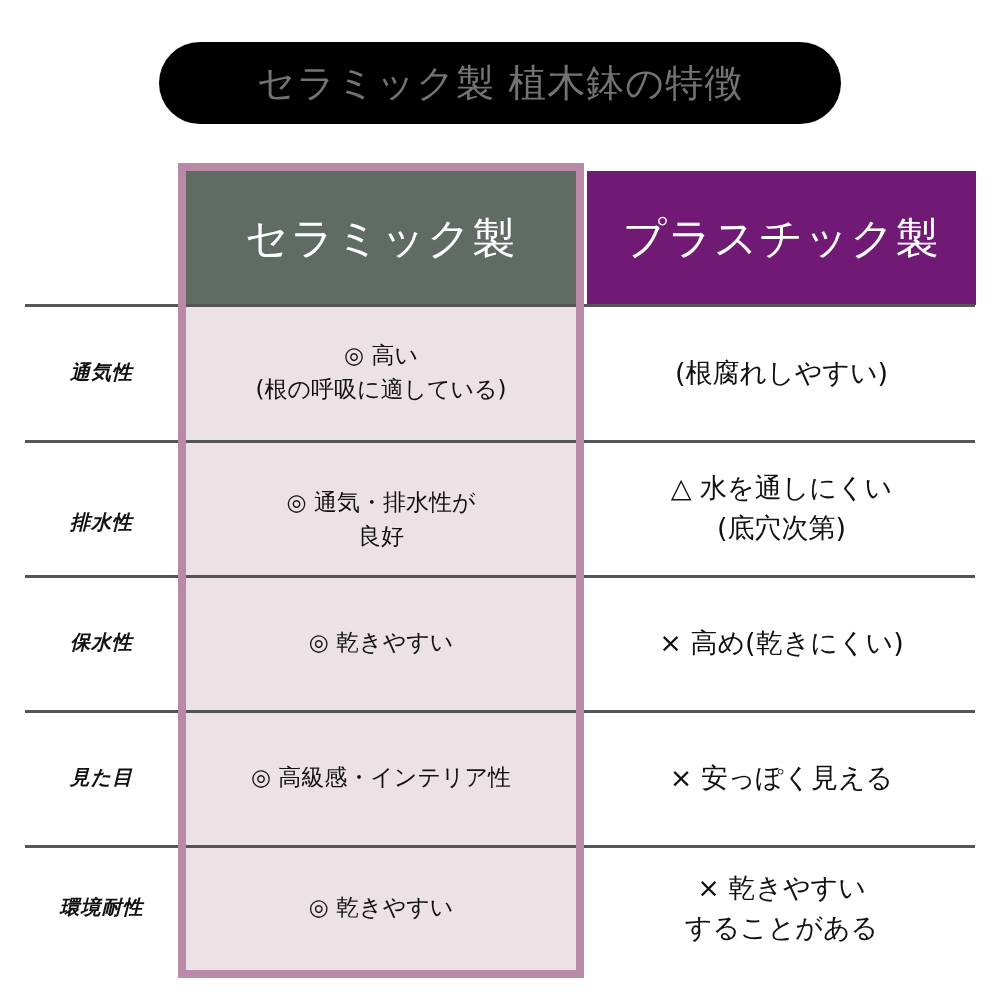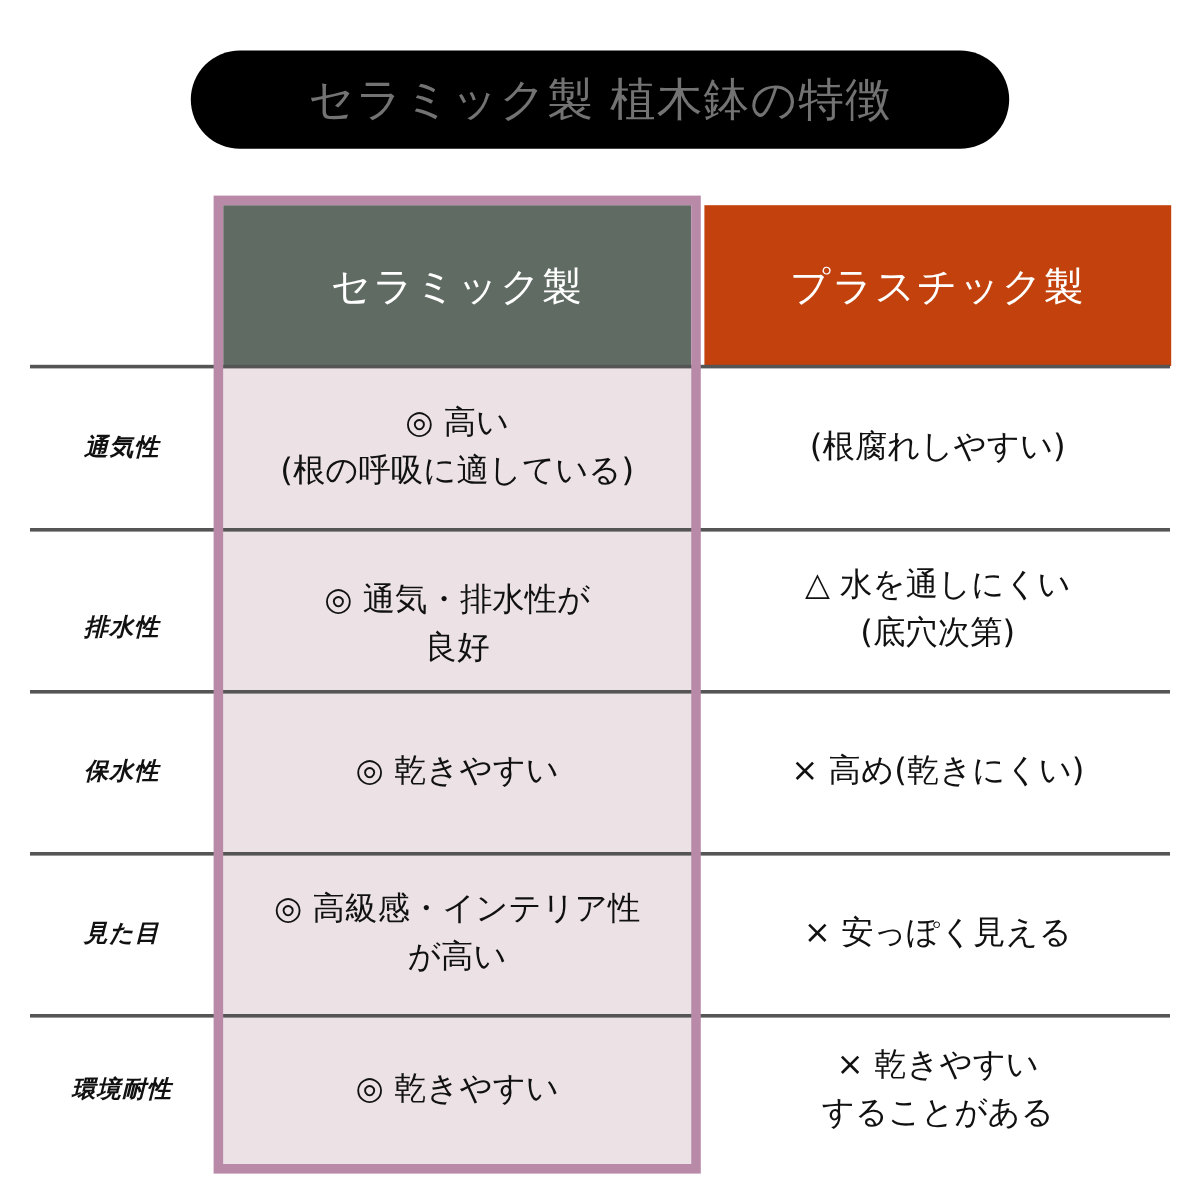--- a/index.html
+++ b/index.html
@@ -58,29 +58,30 @@
     box-sizing: border-box;
   }
   #hdr-ceramic {
     left: 186px;
     width: 390px;
     background: #606b63;
   }
   #hdr-plastic {
     left: 587px;
     width: 389px;
-    background: #c2410c;
+    background: #701a75;
   }
   .hdr-label {
     color: #ffffff;
-    font-size: 33px;
+    font-size: 43px;
     font-weight: 500;
     letter-spacing: 1.5px;
     white-space: nowrap;
     line-height: 1;
+    font-family: Liberation Serif, serif;
   }
 
   
   #highlight-frame {
     position: absolute;
     left: 178px;
     top: 163px;
     width: 406px;
     height: 815px;
     border: 8px solid #b98aa8;
@@ -125,21 +126,21 @@
     left: 25px;
     width: 153px;
     font-size: 20px;
     font-weight: bold;
     letter-spacing: 1px;
     font-style: italic;
   }
   .cell-ceramic {
     left: 186px;
     width: 390px;
-    font-size: 27px;
+    font-size: 23px;
     font-weight: 400;
     line-height: 1.45;
     padding: 0 8px;
   }
   .cell-plastic {
     left: 587px;
     width: 389px;
     font-size: 27px;
     font-weight: 400;
     line-height: 1.45;
@@ -218,21 +219,20 @@
         <span></span>
       </div>
     </div>
   </div>
 
   <div class="row">
     <div class="cell cell-label" style="top:710px;height:135px">見た目</div>
     <div class="cell cell-ceramic" style="top:710px;height:135px">
       <div>
         <span>◎ 高級感・インテリア性</span>
-        <span>が高い</span>
       </div>
     </div>
     <div class="cell cell-plastic" style="top:710px;height:135px">
       <div>
         <span>× 安っぽく見える</span>
         <span></span>
       </div>
     </div>
   </div>
 

